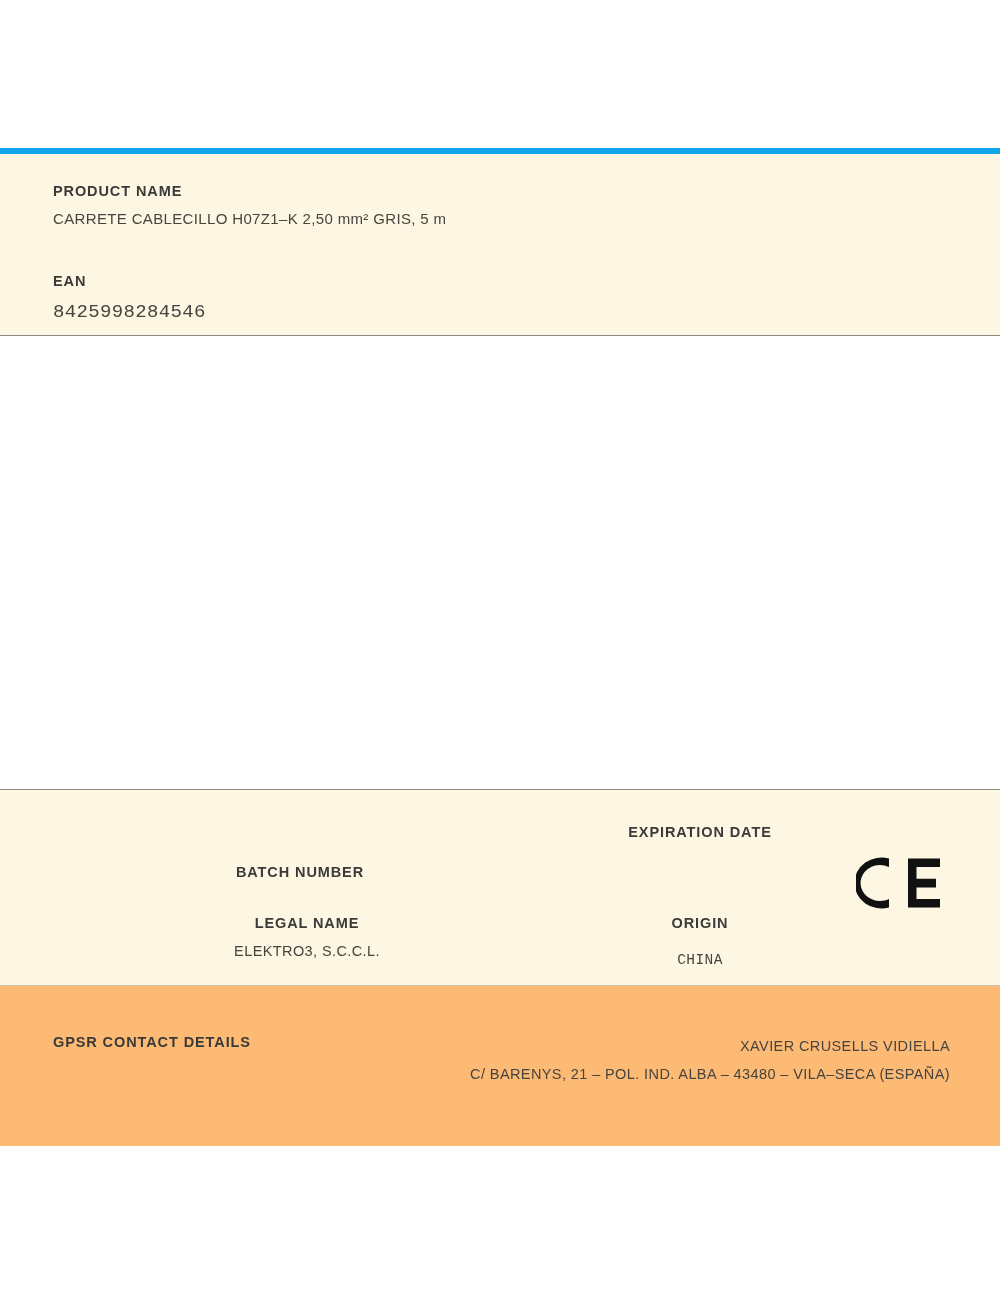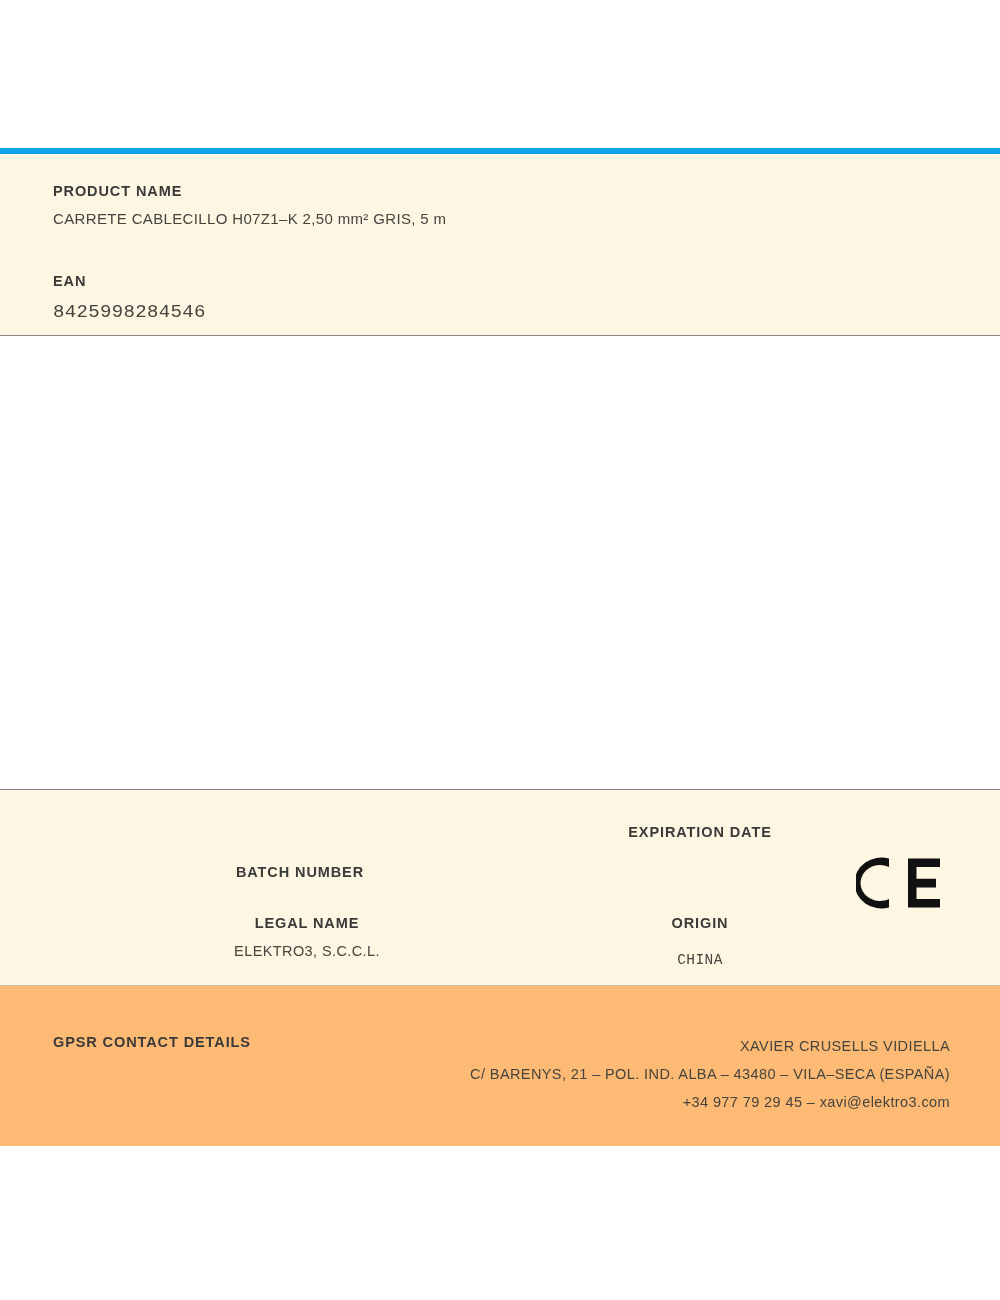--- a/index.html
+++ b/index.html
@@ -197,18 +197,17 @@
         <path d="M52 6.5 L52 55.5 L84 55.5 L84 47 L60.5 47 L60.5 35.4 L80 35.4 L80 26.8 L60.5 26.8 L60.5 15 L84 15 L84 6.5 Z" fill="#111111"></path>
       </svg>
     </div>
   </div>
 
   <div class="gpsr-block">
     <div class="gpsr-label">GPSR CONTACT DETAILS</div>
     <div class="gpsr-lines">
       <div>XAVIER CRUSELLS VIDIELLA</div>
       <div>C/ BARENYS, 21 – POL. IND. ALBA – 43480 – VILA–SECA (ESPAÑA)</div>
-      <div>+34 977 79 29 45 – xavi@elektro3.com</div>
     </div>
   </div>
 
   <div class="bottom-blank"></div>
 </div>
 
 </body></html>

